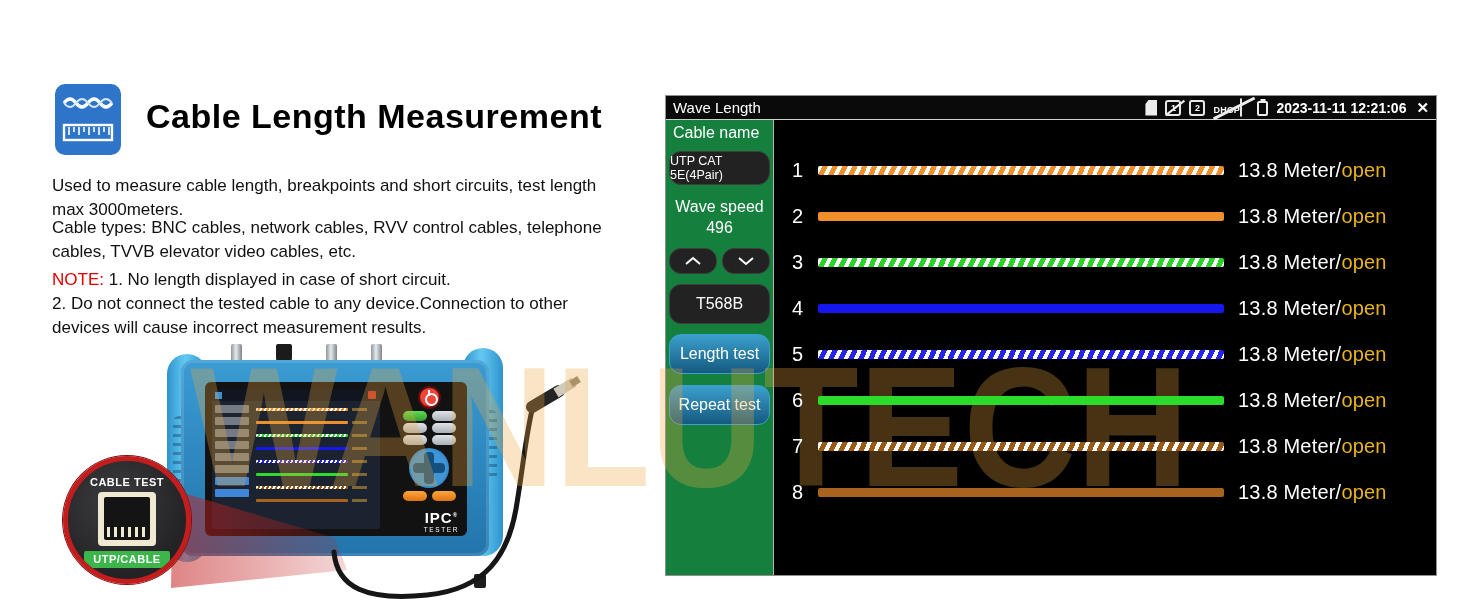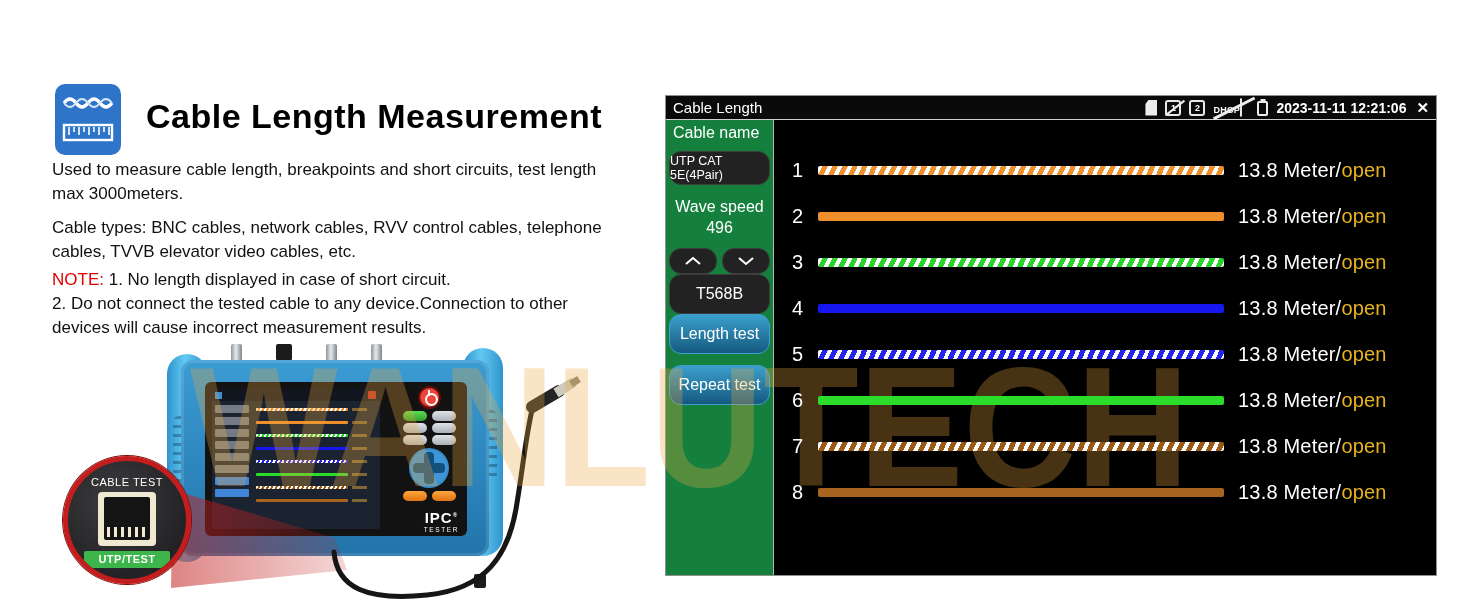--- a/index.html
+++ b/index.html
@@ -3,21 +3,21 @@
 <meta charset="utf-8">
 <style>
   *{margin:0;padding:0;box-sizing:border-box}
   html,body{width:1464px;height:600px}
   body{position:relative;overflow:hidden;background:#fff;font-family:"Liberation Sans",sans-serif}
 
   
   .intro-icon{position:absolute;left:55px;top:84px;width:66px;height:71px;background:#2e74c8;border-radius:10px;display:flex;align-items:center;justify-content:center}
   .intro-title{position:absolute;left:146px;top:97px;font-size:34px;font-weight:700;color:#000;letter-spacing:.5px}
   .intro-text{position:absolute;left:52px;width:565px;font-size:17px;line-height:24px;color:#111}
-  .p1{top:158px}.p2{top:216px}.pnote{top:268px}
+  .p1{top:174px}.p2{top:216px}.pnote{top:268px}
   .note-red{color:#e00000;font-weight:400}
 
   
   .watermark{position:absolute;left:190px;top:342px;z-index:5;font-size:170px;font-weight:800;line-height:1;white-space:nowrap;color:rgba(234,168,64,.30);pointer-events:none;transform:scaleX(.92);transform-origin:left top}
 
   
   .illus{position:absolute;left:35px;top:338px;width:640px;height:262px}
   .dev-handle{position:absolute;width:40px;height:208px;background:linear-gradient(90deg,#2e93cc,#63c9f2 45%,#2e93cc);border-radius:20px}
   .dev-handle::after{content:"";position:absolute;left:6px;right:6px;top:62px;height:70px;background:repeating-linear-gradient(180deg,rgba(8,40,70,.35) 0 3px,transparent 3px 9px);border-radius:6px}
   .hl{left:132px;top:16px}.hr{left:428px;top:10px}
@@ -48,21 +48,21 @@
   .dpad{position:relative;width:40px;height:40px;border-radius:50%;background:radial-gradient(circle,#3e96d8 60%,#1b5c92);margin:1px 0}
   .dpad::before{content:"";position:absolute;left:50%;top:4px;width:10px;height:32px;transform:translateX(-50%);background:#14507e;border-radius:4px}
   .dpad::after{content:"";position:absolute;top:50%;left:4px;height:10px;width:32px;transform:translateY(-50%);background:#14507e;border-radius:4px}
   .brand{position:absolute;right:8px;bottom:3px;text-align:center;color:#fff;line-height:1}
   .brand .b1{font-size:15px;font-weight:700;letter-spacing:1px}
   .brand .b1 sup{font-size:6px}
   .brand .b2{font-size:6.5px;letter-spacing:1.6px;margin-top:2px}
   .stub{position:absolute;left:293px;top:214px;width:12px;height:14px;background:#1d1d1d;border-radius:2px}
   .beam-svg,.cable-svg{position:absolute;left:0;top:0;width:640px;height:262px}
   .inset{position:absolute;left:28px;top:118px;width:128px;height:128px;border:5px solid #c41d1d;border-radius:50%;background:radial-gradient(circle at 40% 35%,#3d3d40,#232325 70%);overflow:hidden;box-shadow:0 0 0 1px #7e1010}
-  .inset-title{margin-top:15px;text-align:center;color:#fff;font-size:11px;font-weight:400;letter-spacing:.5px}
+  .inset-title{margin-top:15px;text-align:center;color:#fff;font-size:11px;font-weight:700;letter-spacing:.5px}
   .jack{margin:4px auto 0;width:58px;height:54px;background:#efe9d2;border-radius:4px;position:relative}
   .jack-in{position:absolute;left:6px;right:6px;top:5px;bottom:6px;background:#141414;border-radius:2px}
   .jack-in::after{content:"";position:absolute;left:3px;right:3px;bottom:3px;height:10px;background:repeating-linear-gradient(90deg,#efe9d2 0 3px,transparent 3px 7px)}
   .port-label{margin:5px auto 0;width:86px;height:17px;background:#3cb54a;border-radius:2px;color:#fff;font-size:11px;font-weight:700;text-align:center;line-height:17px;letter-spacing:.5px}
 
   
   .screen{position:absolute;left:665px;top:95px;width:772px;height:481px;background:#000;border:1px solid #8f8f8f}
   .titlebar{height:24px;background:#0a0a0a;border-bottom:1px solid #cfcfcf;display:flex;align-items:center;padding:0 7px;color:#fff}
   .tb-title{font-size:15px}
   .tb-right{margin-left:auto;display:flex;align-items:center;gap:8px}
@@ -83,21 +83,21 @@
   .sb-label{margin:4px 0 0 7px;font-size:16px;height:21px}
   .sb-btn{margin:6px 3px 0;height:40px;background:#222;border:1px solid #3d3d3d;border-radius:12px;color:#fff;display:flex;align-items:center;justify-content:center;font-size:16px}
   .sb-btn.small{height:34px;font-size:12.5px}
   .sb-text{margin-top:11px;text-align:center;font-size:16px;line-height:21px}
   .sb-chevrons{margin:10px 3px 0;display:flex;gap:5px}
   .sb-chevrons .sb-btn{flex:1;margin:0;height:26px}
   .sb-unit{margin:8px 3px 0;display:flex;align-items:center}
   .sb-unit .u-label{width:40px;padding-left:5px;font-size:16px}
   .sb-unit .sb-btn{flex:1;margin:0}
   .sb-btn.active{background:linear-gradient(180deg,#3ba0cd,#15597f);border-color:#3ba0cd}
-  .sb-btn.mt10{margin-top:0}.sb-btn.mt11{margin-top:11px}
+  .sb-btn.mt10{margin-top:10px}.sb-btn.mt11{margin-top:11px}
   .sb-btn.report{font-size:15px;margin-left:2px;margin-right:2px}
 
   .cable-main{flex:1;padding-top:27px}
   .cable-row{position:relative;z-index:10;height:46px;display:flex;align-items:center;padding-left:18px;color:#fff}
   .pair-num{width:22px;font-size:20px}
   .cable-line{width:406px;height:9px;border-radius:2px;margin-left:4px}
   .pair-result{margin-left:14px;font-size:20px;letter-spacing:.2px}
   .pair-status{color:#e8b31d}
 </style>
 </head>
@@ -230,27 +230,27 @@
     <path d="M497,69 L524,53" stroke="#242424" stroke-width="12" stroke-linecap="round"></path>
     <path d="M521,55 L539,44" stroke="#cfcabb" stroke-width="10" stroke-linecap="butt"></path>
     <path d="M536,46 L544,41" stroke="#8e8a7c" stroke-width="7"></path>
   </svg>
 
   <div class="inset">
     <div class="inset-title">CABLE TEST</div>
     <div class="jack">
         <div class="jack-in"></div>
       </div>
-    <div class="port-label">UTP/TEST</div>
+    <div class="port-label">UTP/CABLE</div>
   </div>
 </div>
 
 <div class="screen">
   <div class="titlebar">
-    <span class="tb-title">Cable Length</span>
+    <span class="tb-title">Wave Length</span>
     <span class="tb-right">
       <span class="ic-sd"></span>
       <span class="ic-port slash">1</span>
       <span class="ic-port">2</span>
       <span class="ic-dhcp"><span class="t">DHCP</span><span class="box"></span></span>
       <span class="ic-batt"></span>
       <span class="tb-time">2023-11-11 12:21:06</span>
       <span class="tb-close">✕</span>
     </span>
   </div>

